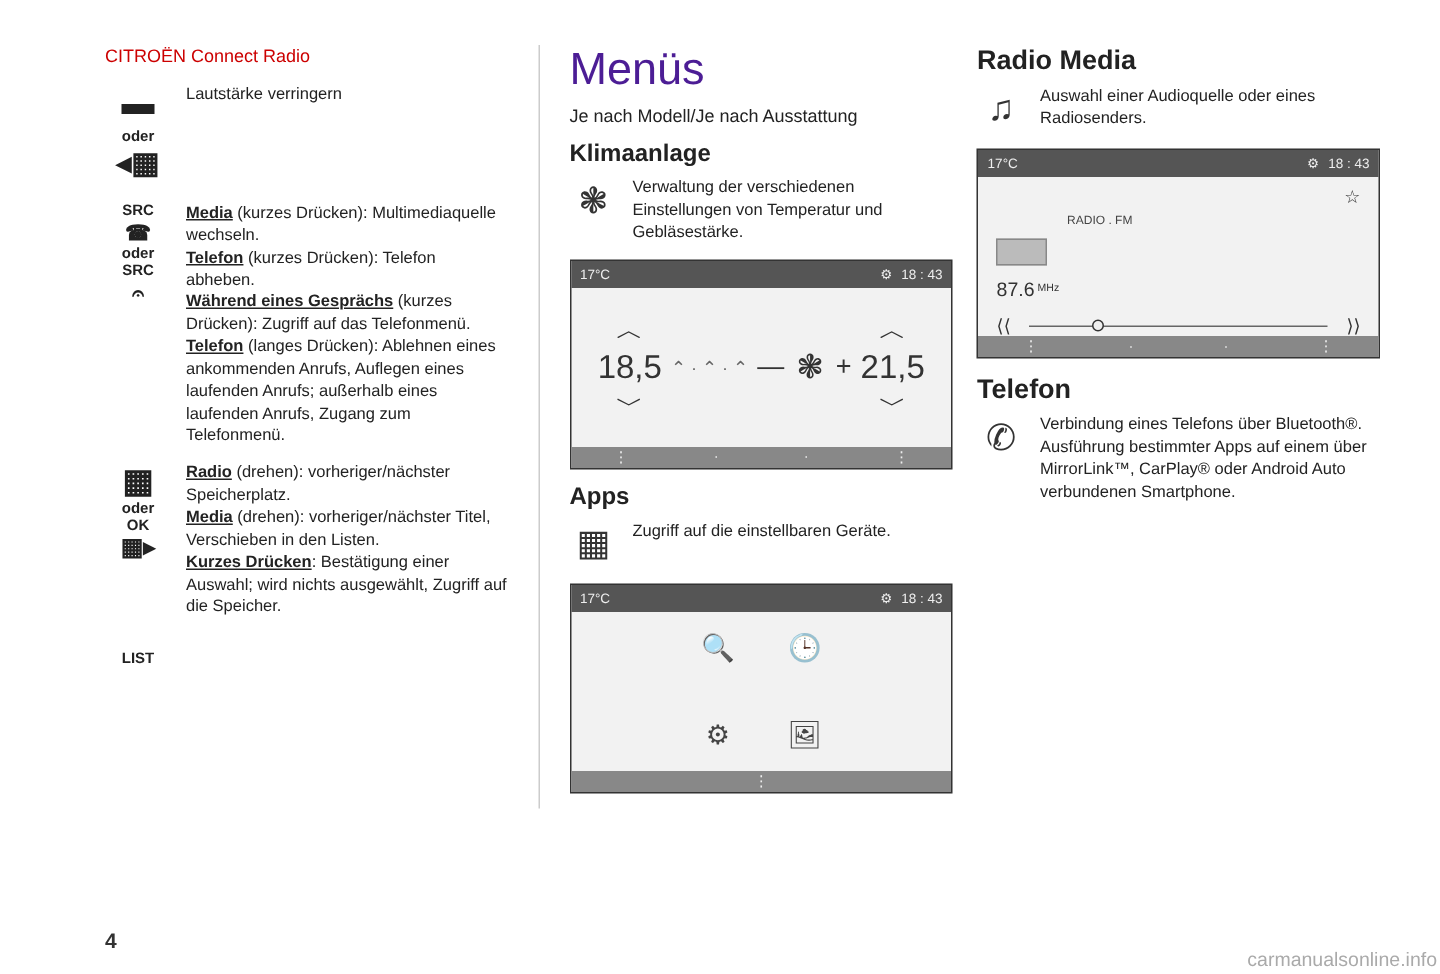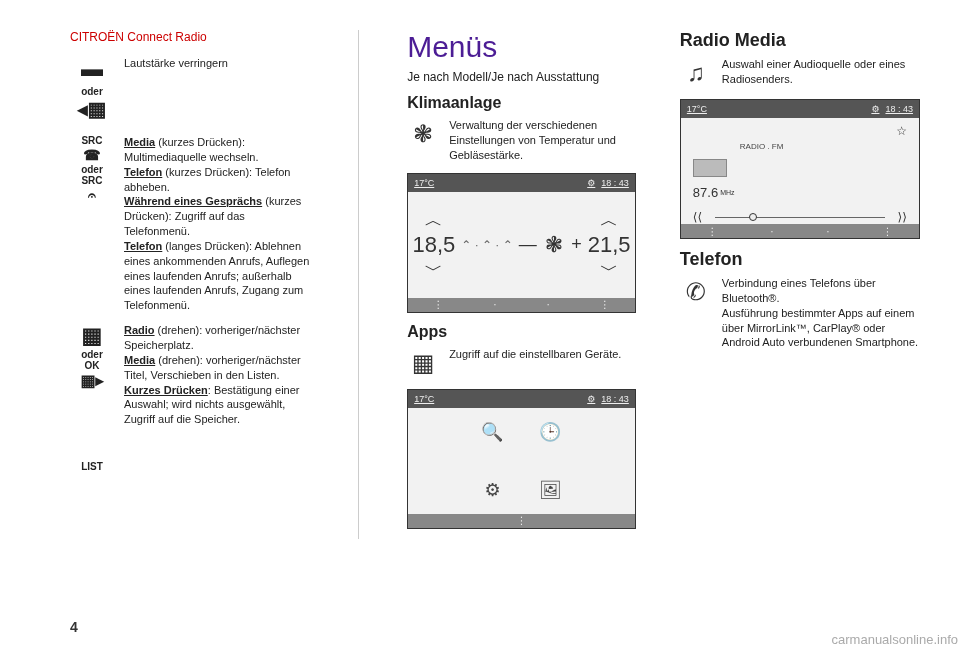--- a/index.html
+++ b/index.html
@@ -10,21 +10,21 @@
     font-family: Arial, Helvetica, sans-serif;
     font-size: 12px;
     color: #222;
     background: #fff;
     position: relative;
     overflow: hidden;
   }
   .page {
     padding: 30px 40px 20px 70px;
     display: flex;
-    gap: 44px;
+    gap: 16px;
   }
   .col {
     flex: 1;
     min-width: 0;
   }
   .divider-vert {
     width: 0;
     border-left: 1px solid #ccc;
     margin: 0 4px;
   }
@@ -88,21 +88,20 @@
   .screen .topbar {
     position: absolute;
     top: 0; left: 0; right: 0;
     height: 18px;
     background: #555;
     color: #eee;
     font-size: 9px;
     display: flex;
     align-items: flex-end;
     padding: 4px 6px;
-    text-decoration: underline;
   }
   .screen .topbar .spacer { flex: 1; }
   .screen .topbar .gear { margin-right: 6px; }
   .screen .body {
     position: absolute;
     top: 18px; left: 0; right: 0; bottom: 14px;
     display: flex;
     align-items: center;
     justify-content: center;
     gap: 6px;
@@ -236,21 +235,21 @@
         <span class="small-label">OK</span>
         <span class="glyph" style="font-size:16px">▦▸</span>
       </div>
       <div class="text-col">
         <b>Radio</b><span> (drehen): vorheriger/nächster Speicherplatz.</span><br>
         <b>Media</b><span> (drehen): vorheriger/nächster Titel, Verschieben in den Listen.</span><br>
         <b>Kurzes Drücken</b><span>: Bestätigung einer Auswahl; wird nichts ausgewählt, Zugriff auf die Speicher.</span>
       </div>
     </div>
 
-    <div class="entry" style="margin-top:34px">
+    <div class="entry" style="margin-top:22px">
       <div class="icon-col">
         <span class="small-label">LIST</span>
       </div>
     </div>
   </div>
 
   <div class="divider-vert"></div>
 
   <div class="col" style="flex:1">
     <div class="h1">Menüs</div>

